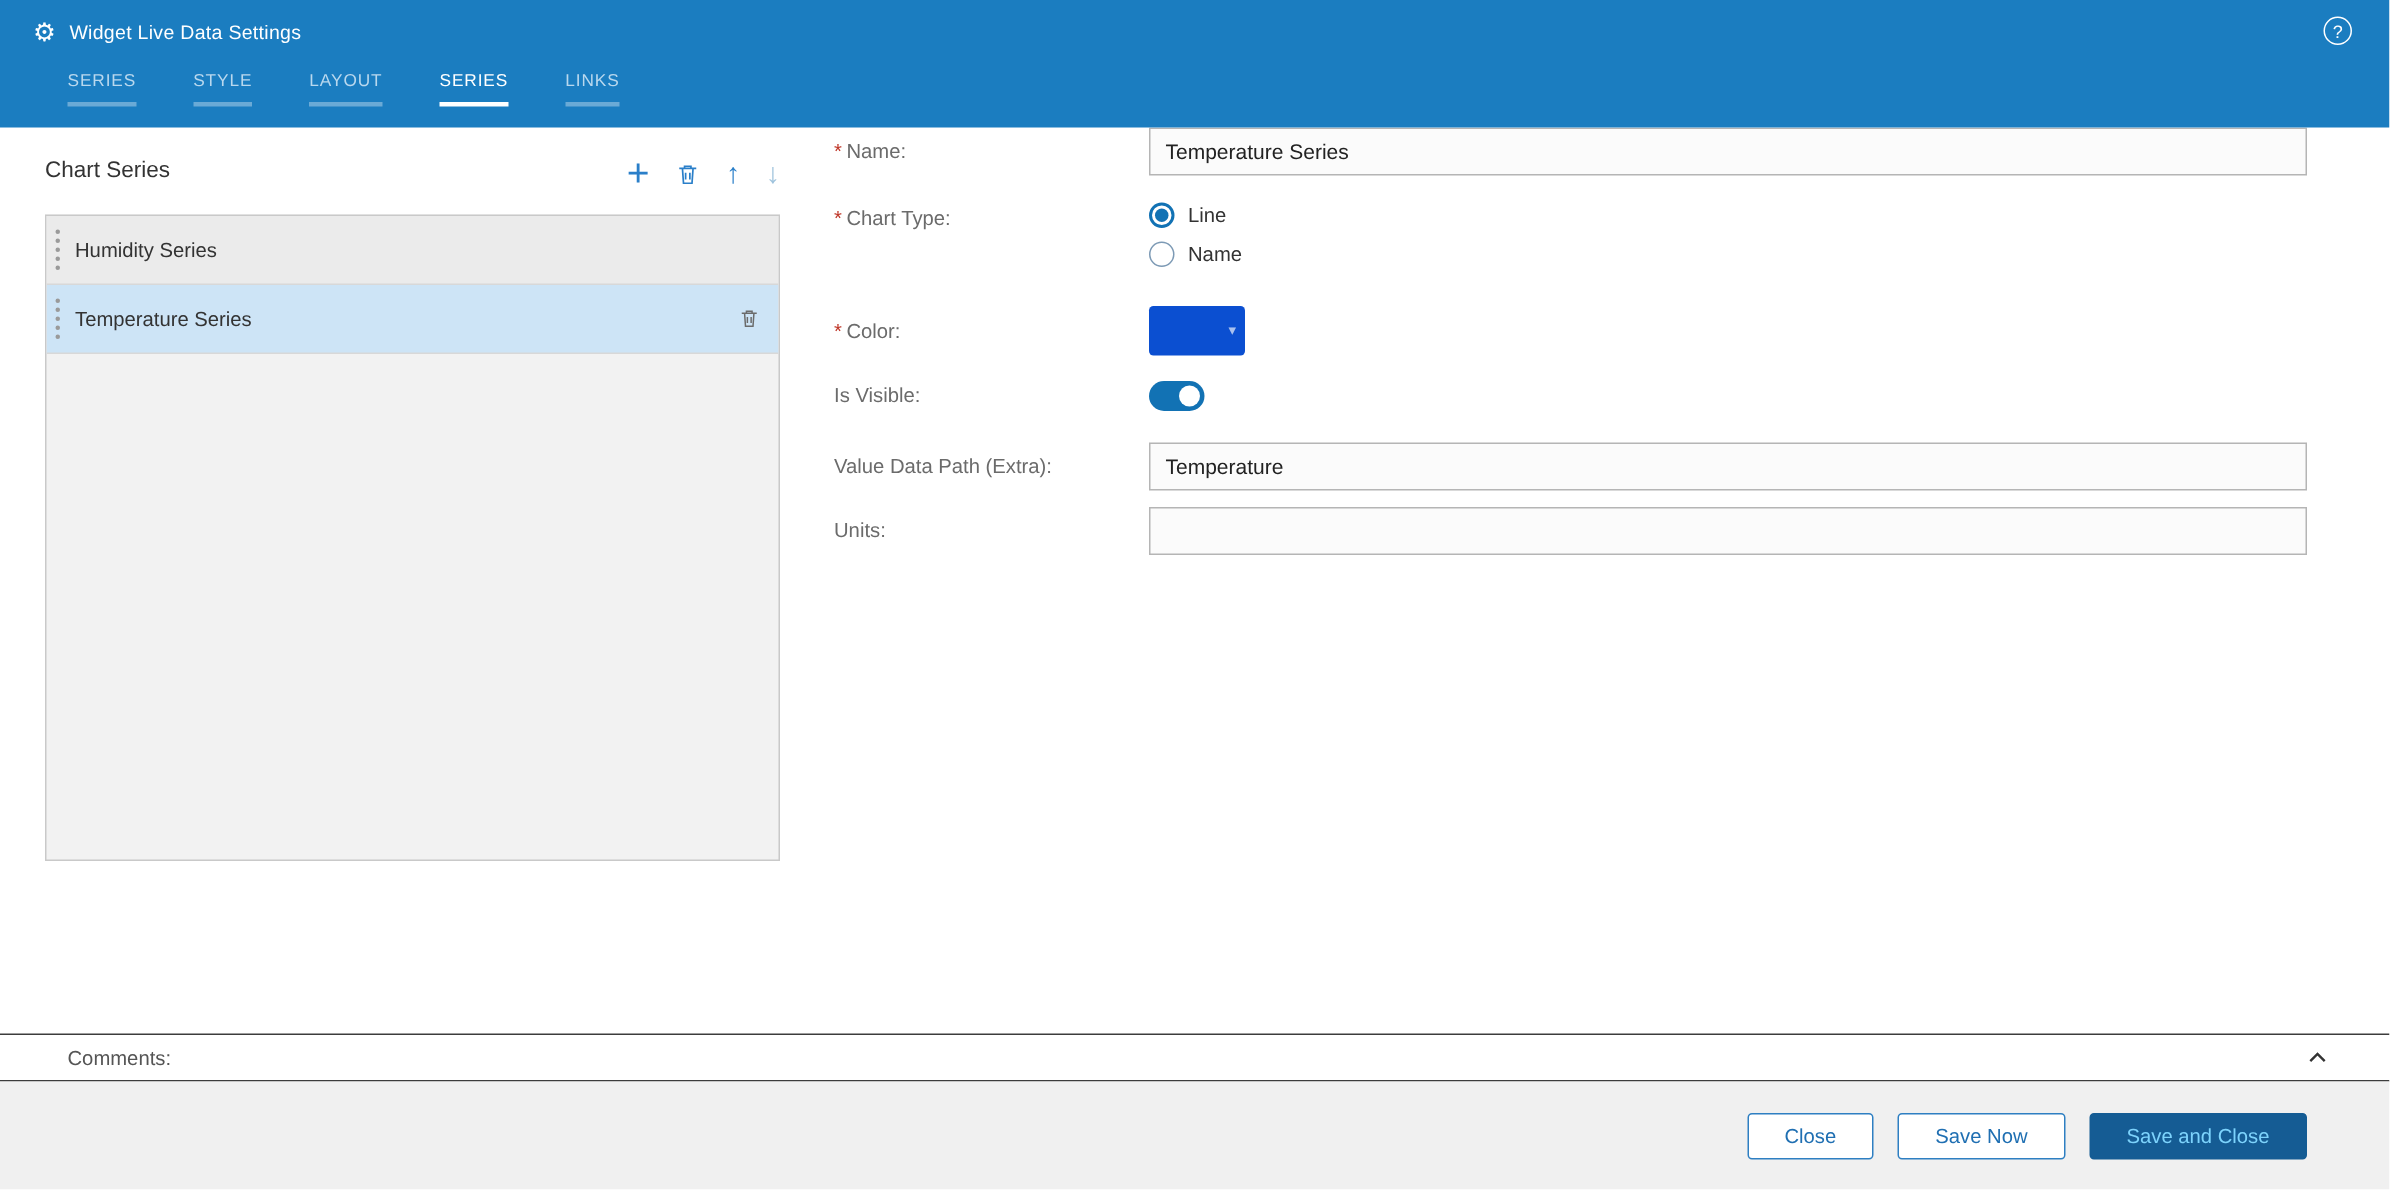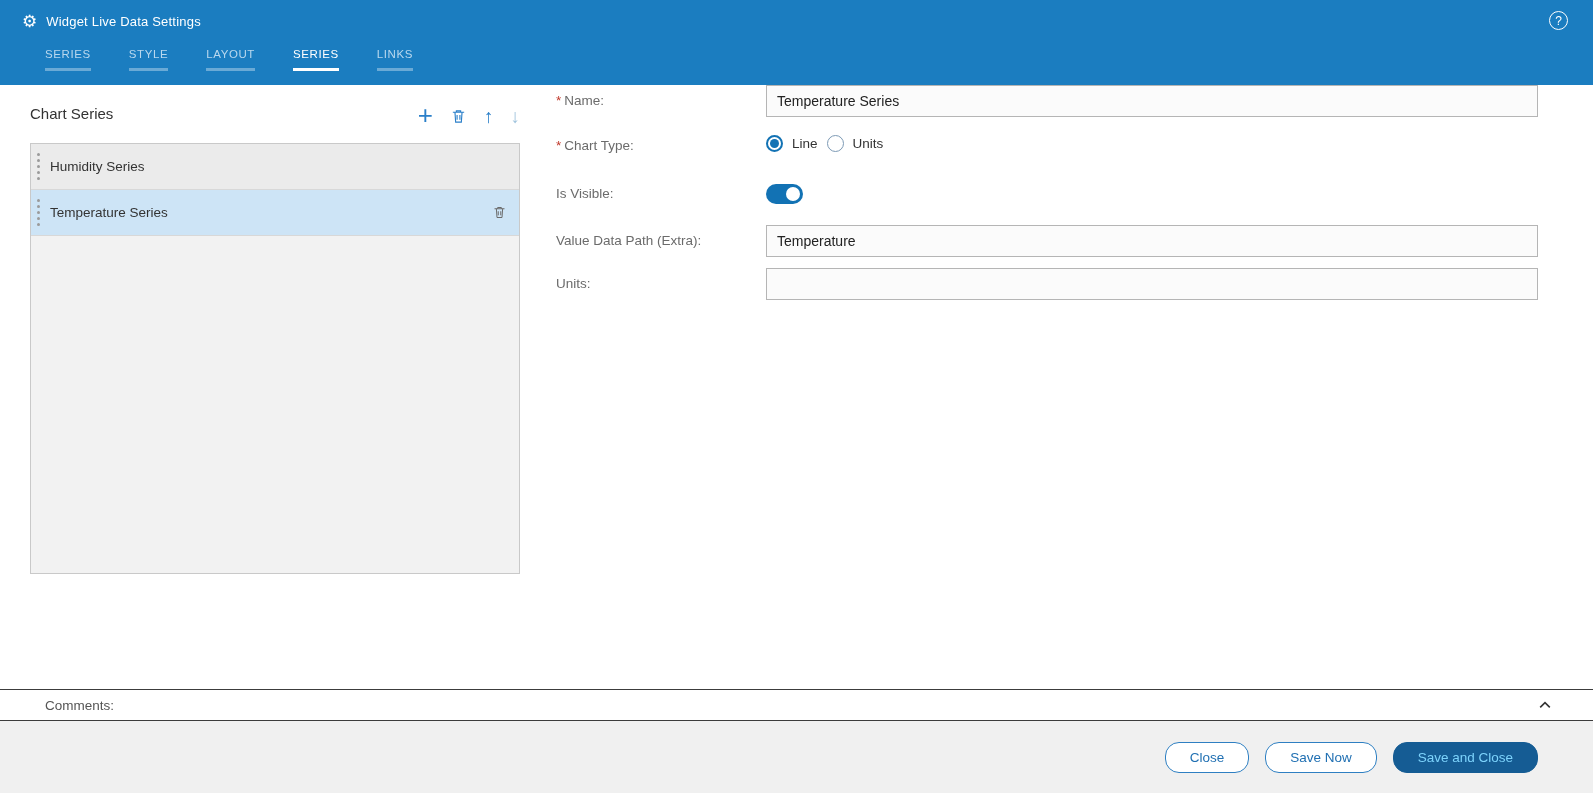--- a/index.html
+++ b/index.html
@@ -45,21 +45,21 @@
   
   .details { flex:1 1 auto; display:flex; flex-direction:column; }
   .details-title { font-size:15px; margin-top:27px; margin-bottom:20px; }
   .form-row { display:flex; align-items:center; margin-bottom:18px; }
   .form-row.top { align-items:flex-start; }
   .form-label { width:200px; flex:0 0 200px; text-align:left; margin-right:10px;
     font-size:13.5px; color:#6b6b6b; line-height:22px; }
   .req { color:#c0392b; margin-right:3px; }
   .text-input { flex:1; height:32px; border:1px solid #b5b5b5; background:#fbfbfb;
     font-family:"Liberation Sans", sans-serif; font-size:14px; color:#222; padding:0 10px; outline:none; }
-  .radio-group { display:flex; flex-direction:row; gap:9px; }
+  .radio-group { display:flex; flex-direction:column; gap:9px; }
   .radio-opt { display:flex; align-items:center; gap:9px; cursor:pointer; font-size:13.5px; color:#333; }
   .radio { width:17px; height:17px; border-radius:50%; background:#fff;
     border:1px solid #7d9ab5; position:relative; flex:0 0 17px; }
   .radio.checked { border:2px solid #1272b4; }
   .radio.checked::after { content:""; position:absolute; left:50%; top:50%;
     width:9px; height:9px; margin:-4.5px 0 0 -4.5px; border-radius:50%; background:#1272b4; }
   .color-swatch { width:64px; height:33px; border-radius:3px; position:relative; cursor:pointer; }
   .swatch-caret { position:absolute; right:6px; top:50%; transform:translateY(-55%);
     font-size:10px; color:rgba(255,255,255,.65); }
   .toggle { width:37px; height:20px; border-radius:10px; background:#1272b4; position:relative; cursor:pointer; }
@@ -68,21 +68,21 @@
 
   
   .comments-bar { flex:0 0 32px; display:flex; align-items:center; justify-content:space-between;
     padding:0 40px 0 45px; background:#fff; border-top:1px solid #3c3c3c; border-bottom:1px solid #3c3c3c; }
   .comments-label { font-size:13.5px; color:#555; }
   .collapse-icon { color:#333; cursor:pointer; display:flex; }
 
   
   .footer { flex:0 0 72px; background:#f0f0f0; display:flex; align-items:center;
     justify-content:flex-end; padding-right:55px; gap:16px; }
-  .btn { height:31px; padding:0 24px; border-radius:14px; font-family:"Liberation Sans", sans-serif;
+  .btn { height:31px; padding:0 24px; border-radius:3px; font-family:"Liberation Sans", sans-serif;
     font-size:13.5px; cursor:pointer; display:flex; align-items:center; }
   .btn.secondary { background:#fff; border:1px solid #2e7fc2; color:#1f6fb2; }
   .btn.primary { background:#155c94; border:1px solid #155c94; color:#7dd3fc; }
 
   svg { display:block; }
 </style>
 </head>
 <body>
 
 <div class="app">
@@ -156,25 +156,33 @@
 
       <div class="form-row top" style="margin-bottom:26px;">
         <label class="form-label"><span class="req">*</span><span>Chart Type:</span></label>
         <div class="radio-group">
           <div class="radio-opt">
             <span class="radio checked"></span>
             <span>Line</span>
           </div>
           <div class="radio-opt">
             <span class="radio"></span>
-            <span>Units</span>
+            <span>Name</span>
           </div>
         </div>
       </div>
 
+      <div class="form-row" style="margin-bottom:16px;">
+        <label class="form-label"><span class="req">*</span><span>Color:</span></label>
+        <div>
+          <div class="color-swatch" style="background-color: rgb(11, 79, 209);">
+            <span class="swatch-caret">▾</span>
+          </div>
+        </div>
+      </div>
 
       <div class="form-row" style="margin-bottom:20px;">
         <label class="form-label"><span>Is Visible:</span></label>
         <div>
           <div class="toggle"></div>
         </div>
       </div>
 
       <div class="form-row" style="margin-bottom:11px;">
         <label class="form-label"><span>Value Data Path (Extra):</span></label>

